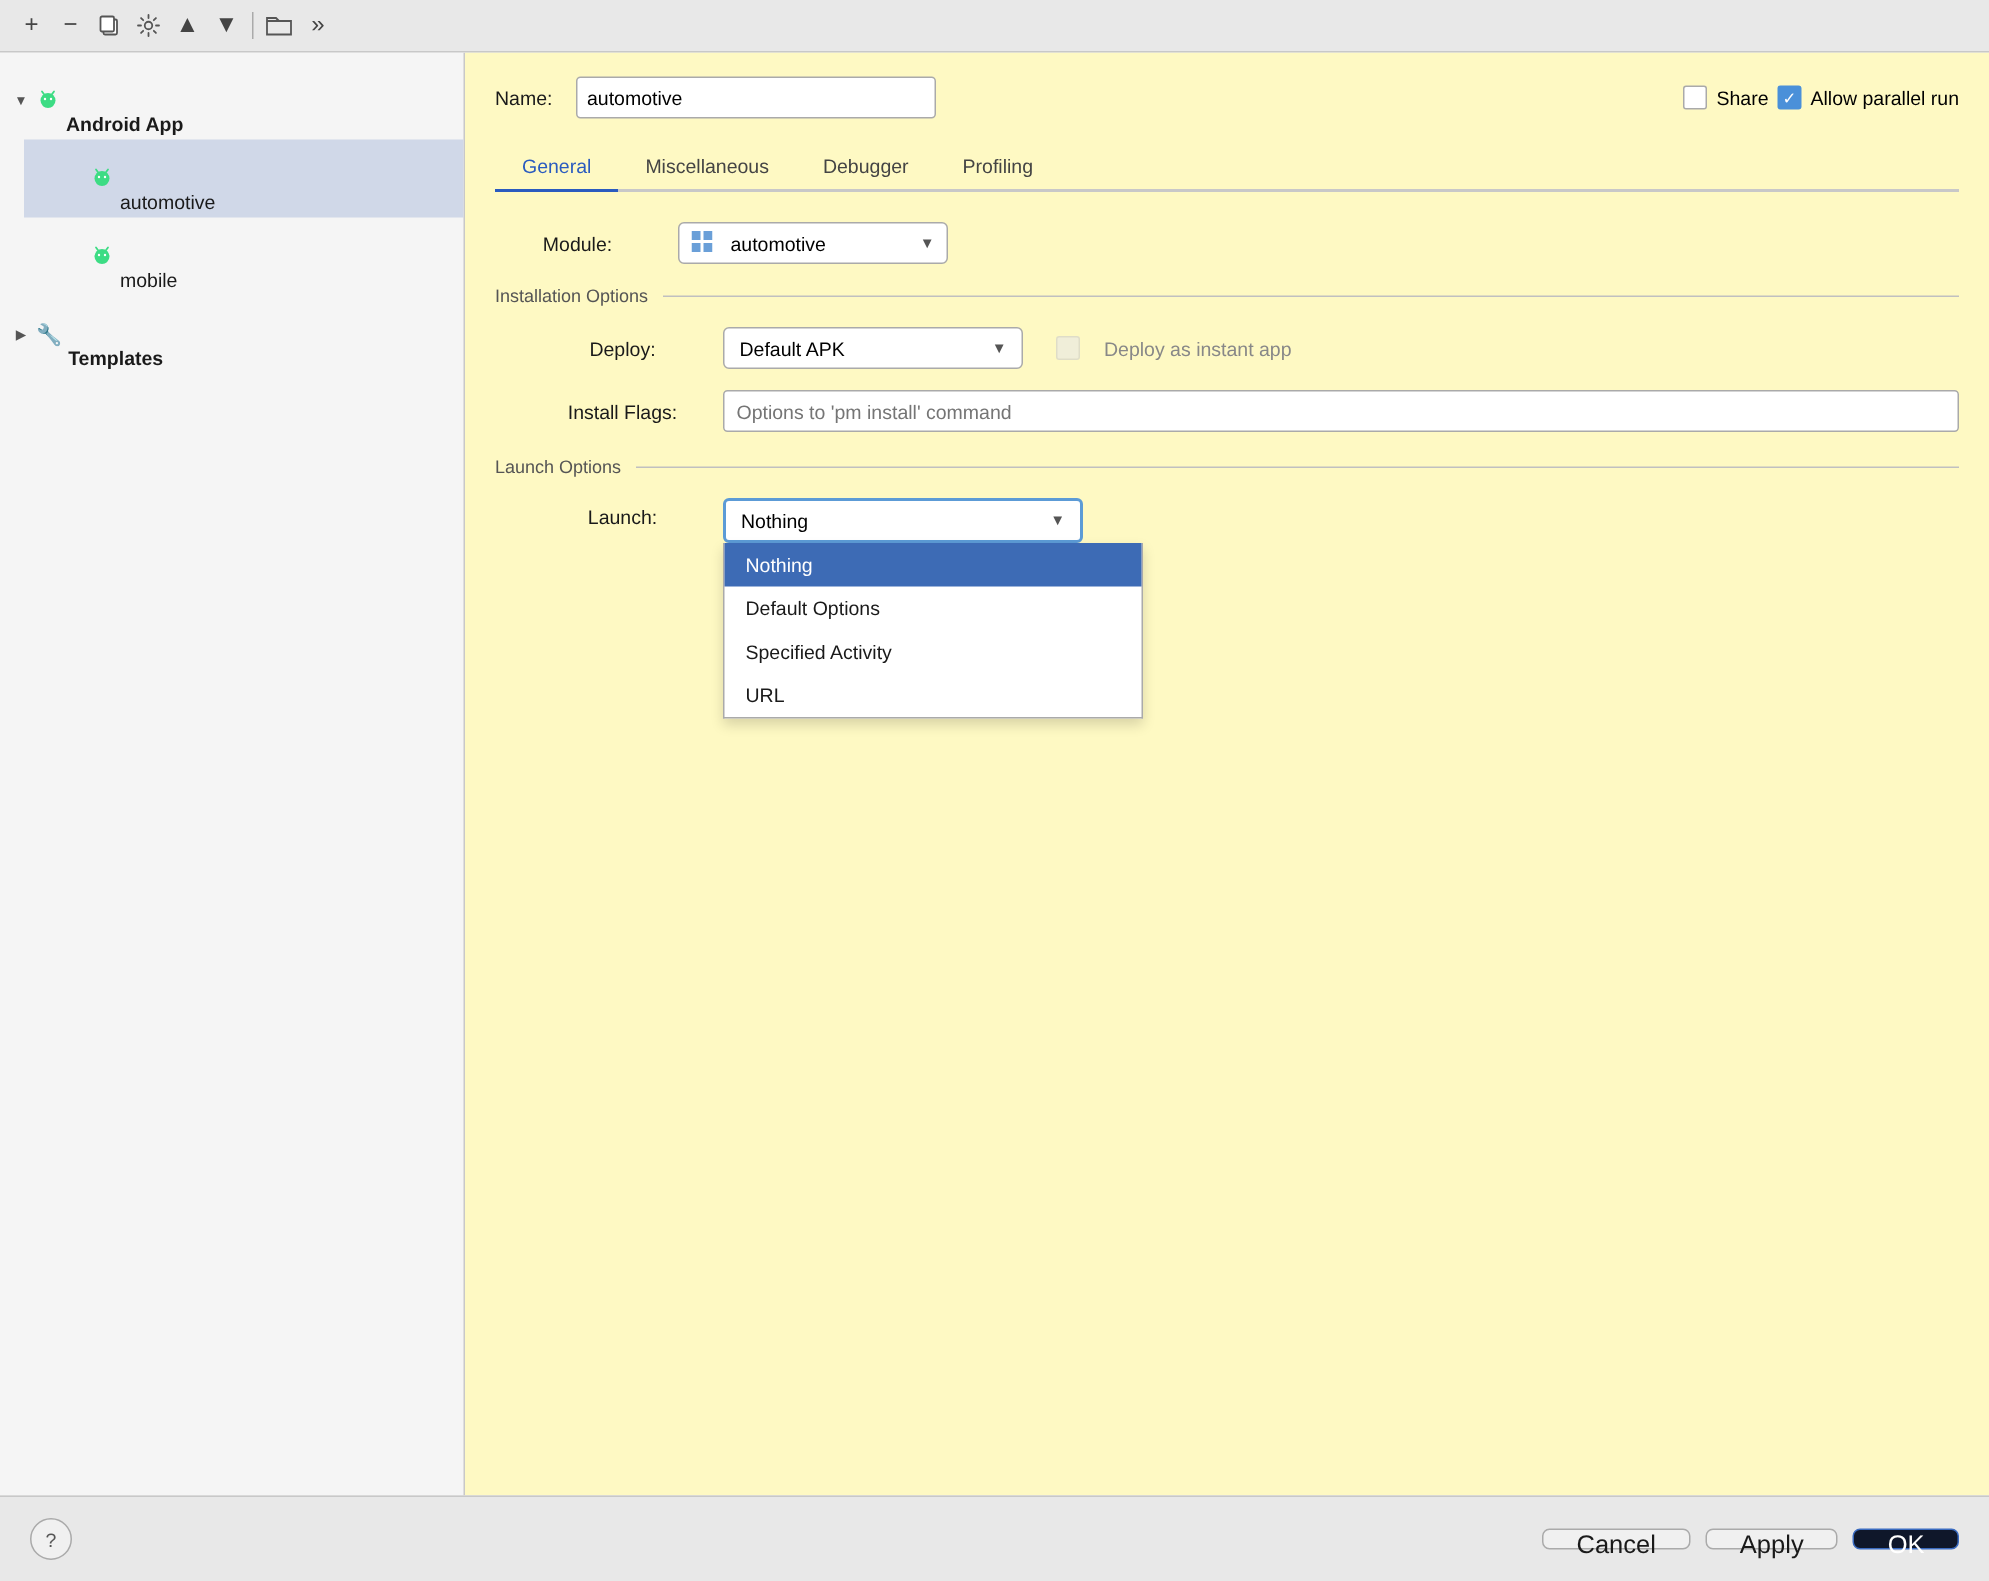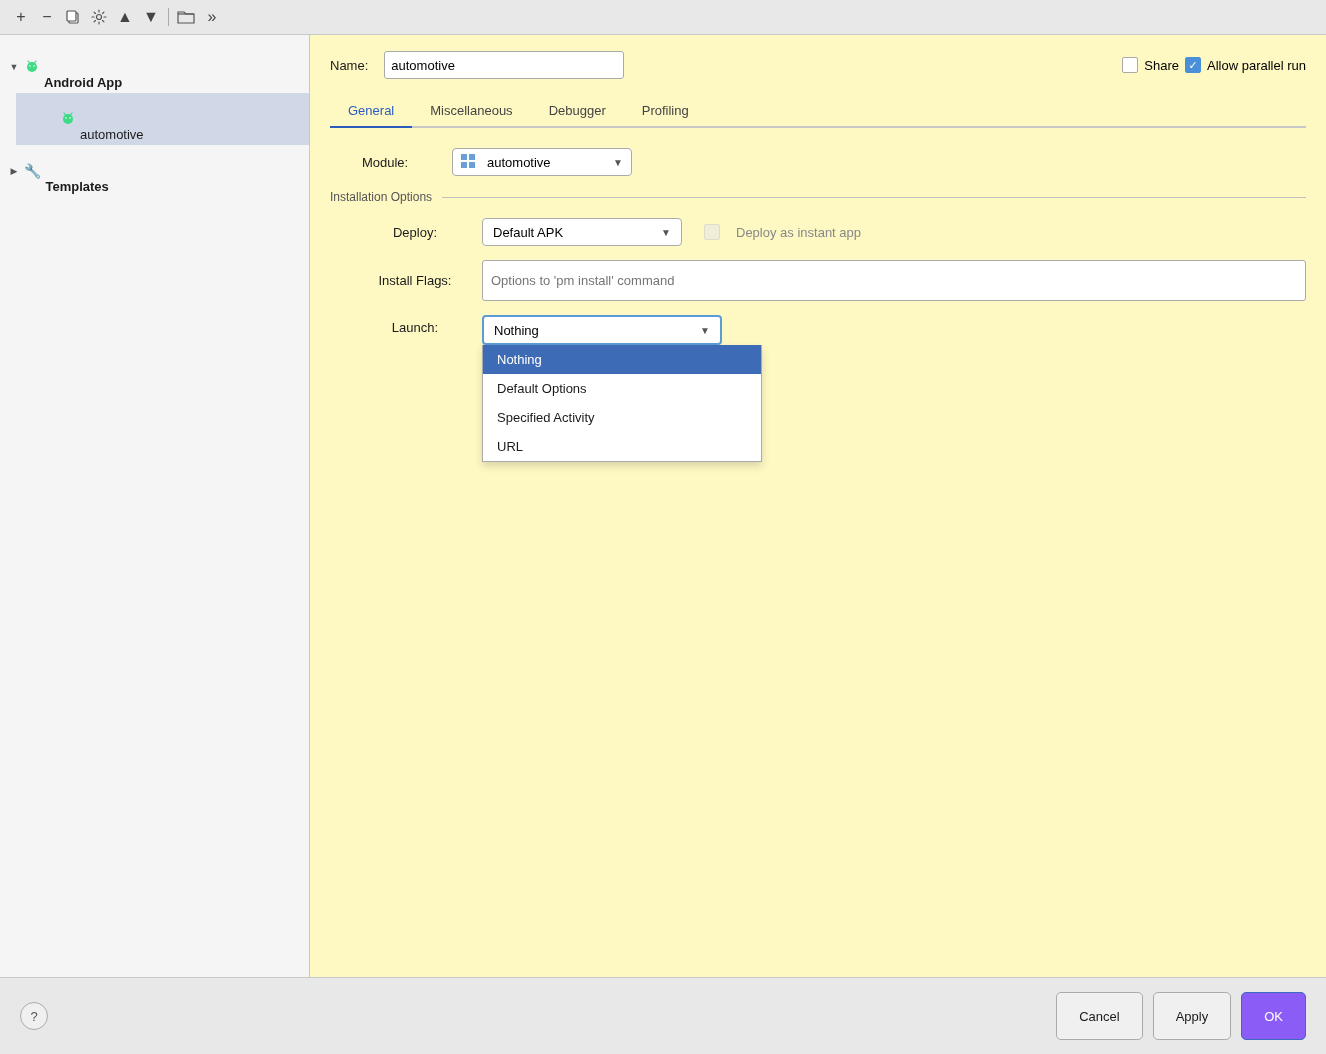--- a/index.html
+++ b/index.html
@@ -261,21 +261,21 @@
       opacity: 0.6;
     }
     .instant-app-label {
       font-size: 13px;
       color: #888;
     }
 
     
     .install-flags-input {
       flex: 1;
-      height: 41px;
+      height: 28px;
       border: 1px solid #aaa;
       border-radius: 3px;
       padding: 0 8px;
       font-size: 13px;
       background: white;
       color: #999;
       outline: none;
     }
 
     
@@ -330,30 +330,30 @@
       justify-content: flex-end;
       align-items: center;
       padding: 14px 20px;
       gap: 10px;
       border-top: 1px solid #c8c8c8;
       background: #e8e8e8;
       flex-shrink: 0;
     }
 
     .btn {
-      height: 48px;
+      height: 14px;
       padding: 0 22px;
       border-radius: 5px;
-      font-size: 13px;
+      font-size: 17px;
       cursor: pointer;
       border: 1px solid #aaa;
       background: #f0f0f0;
     }
     .btn-primary {
-      background: #8b5cf6;
+      background: #0f172a;
       color: white;
       border-color: #3a6bc0;
     }
     .btn-apply {
       background: #f0f0f0;
       color: #1a1a1a;
     }
 
     
     .help-icon {
@@ -433,20 +433,34 @@
           <rect x="5" y="9" width="6" height="4" fill="#3ddc84"></rect>
           <circle cx="6" cy="8" r="0.8" fill="white"></circle>
           <circle cx="10" cy="8" r="0.8" fill="white"></circle>
           <line x1="5.5" y1="5" x2="4" y2="3" stroke="#3ddc84" stroke-width="1.2" stroke-linecap="round"></line>
           <line x1="10.5" y1="5" x2="12" y2="3" stroke="#3ddc84" stroke-width="1.2" stroke-linecap="round"></line>
         </svg>
       </span>
       <span class="tree-label">automotive</span>
     </div>
 
+    <div class="tree-item tree-indent-1" style="padding-left: 28px;">
+      <span class="tree-arrow"></span>
+      <span>
+        <svg width="16" height="16" viewBox="0 0 16 16">
+          <circle cx="8" cy="9" r="5" fill="#3ddc84"></circle>
+          <rect x="5" y="9" width="6" height="4" fill="#3ddc84"></rect>
+          <circle cx="6" cy="8" r="0.8" fill="white"></circle>
+          <circle cx="10" cy="8" r="0.8" fill="white"></circle>
+          <line x1="5.5" y1="5" x2="4" y2="3" stroke="#3ddc84" stroke-width="1.2" stroke-linecap="round"></line>
+          <line x1="10.5" y1="5" x2="12" y2="3" stroke="#3ddc84" stroke-width="1.2" stroke-linecap="round"></line>
+        </svg>
+      </span>
+      <span class="tree-label">mobile</span>
+    </div>
 
     <div class="tree-item">
       <span class="tree-arrow">▶</span>
       <span style="font-size:14px; color:#888;">🔧</span>
       <span class="tree-label bold">Templates</span>
     </div>
 
     <div class="left-panel-bottom"></div>
   </div>
 
@@ -503,20 +517,24 @@
           <div class="instant-app-cb"></div>
           <span class="instant-app-label">Deploy as instant app</span>
         </div>
       </div>
 
       <div class="form-row" style="margin-left: 30px;">
         <span class="form-label">Install Flags:</span>
         <input class="install-flags-input" type="text" placeholder="Options to 'pm install' command" style="">
       </div>
 
+      <div class="section-divider" style="margin-top: 16px;">
+        <span class="section-divider-label">Launch Options</span>
+        <div class="section-divider-line"></div>
+      </div>
 
       <div class="form-row" style="margin-left: 30px; align-items: flex-start;">
         <span class="form-label" style="margin-top: 5px;">Launch:</span>
         <div class="launch-dropdown-wrapper">
           <div class="launch-dropdown">
             <span>Nothing</span>
             <span class="launch-dropdown-arrow">▼</span>
           </div>
           <div class="dropdown-menu">
             <div class="dropdown-menu-item selected-item">Nothing</div>

